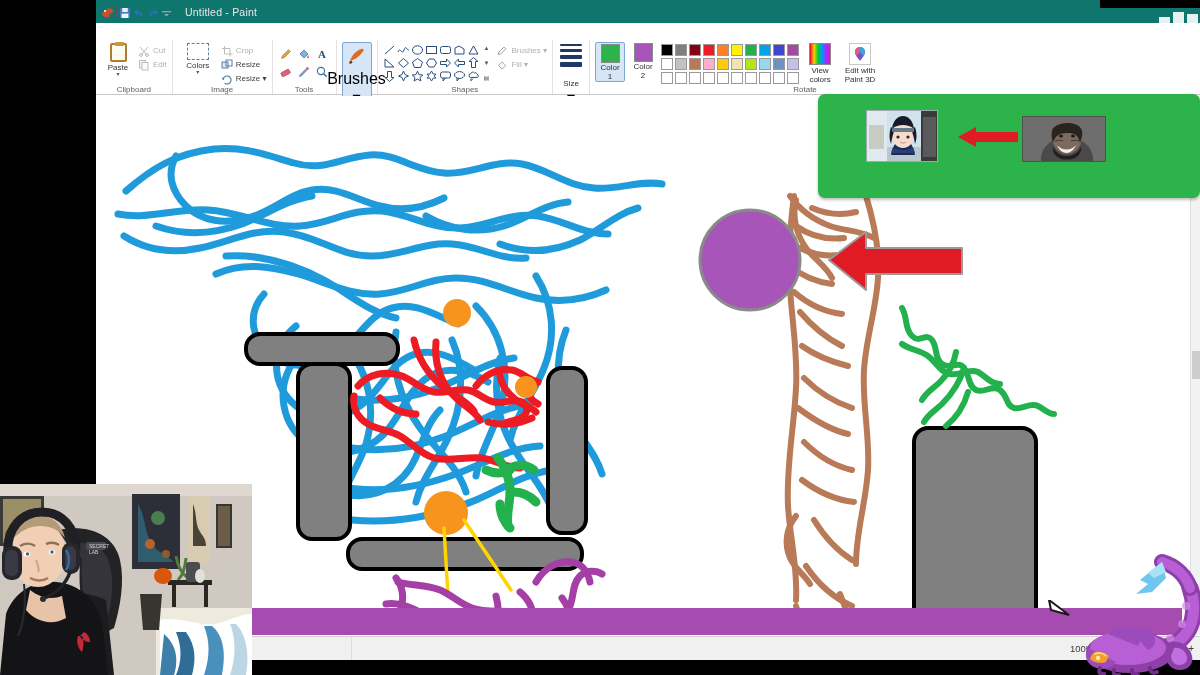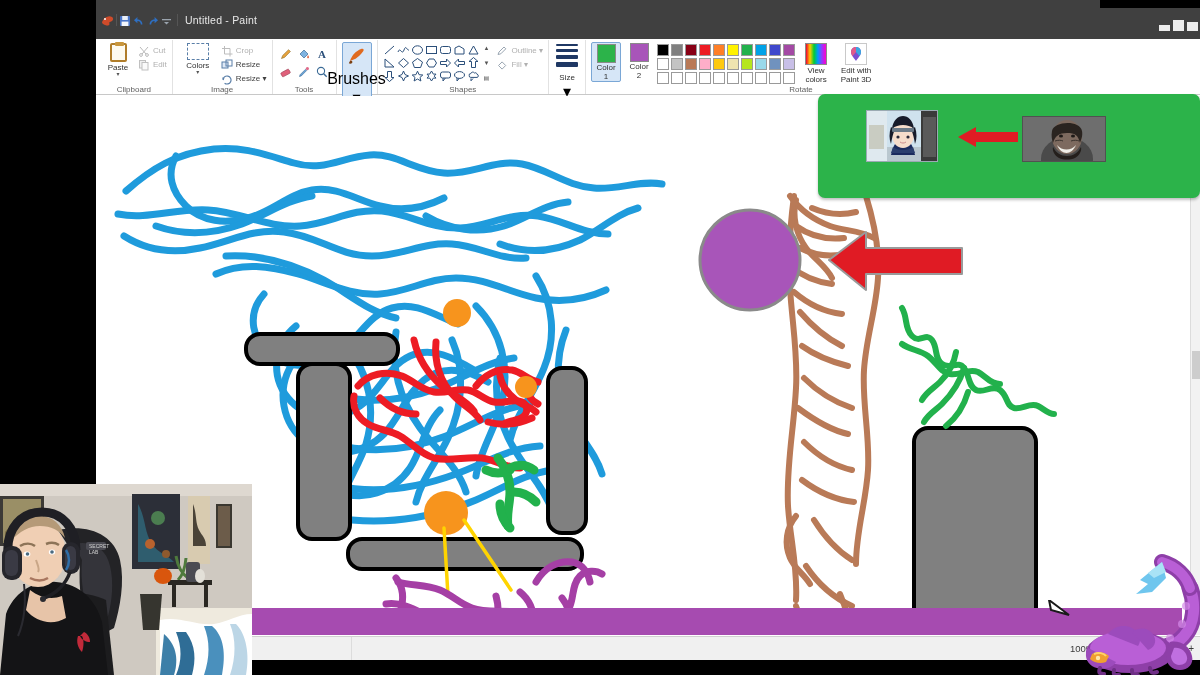--- a/index.html
+++ b/index.html
@@ -15,22 +15,22 @@
   #stream-root { position:absolute; inset:0; background:#000; }
 
   
   #paint-window {
     position:absolute; left:96px; top:0px; width:1104px; height:660px;
     background:#ffffff; overflow:hidden;
   }
 
   
   .titlebar {
-    position:absolute; left:0; top:0; width:1104px; height:39px;
-    background:#404040; color:#ffffff;
+    position:absolute; left:0; top:0; width:1104px; height:23px;
+    background:#0f766e; color:#ffffff;
     display:flex; align-items:center; padding-left:4px; 
   }
   .qa-icon { width:14px; height:14px; display:inline-block; position:relative; }
   .qa-sep { width:1px; height:12px; background:#555; display:inline-block; margin:0 2px;}
   .title-text { font-size:10.5px; color:#e8e8e8; margin-left:5px; letter-spacing:.2px;}
   .winbtns { margin-left:auto; display:flex; align-items:flex-end; height:23px; padding-right:2px; }
   .winbtn { width:11px; height:9px; margin-left:3px; background:#fff; opacity:.9; }
   .winbtn.b2{ height:6px; }
   .winbtn.b3{ height:11px; }
 
@@ -468,21 +468,21 @@
             <span>▼</span>
             <span>▤</span>
           </div>
           <div class="smallcol" style="padding-left:4px">
             <div class="smallbtn dim">
               <span class="ico">
                 <svg width="12" height="12" viewBox="0 0 12 12">
                     <path d="M2 9.5l1-2.5 5-5 1.8 1.8-5 5z" fill="none" stroke="#9aa6b2"></path>
                   </svg>
               </span>
-              <span>Outline ▾</span>
+              <span>Brushes ▾</span>
             </div>
             <div class="smallbtn dim">
               <span class="ico">
                 <svg width="12" height="12" viewBox="0 0 12 12">
                     <path d="M2.5 6.5l3.6-3.6 3.6 3.6-3.6 3.6z" fill="none" stroke="#9aa6b2"></path>
                   </svg>
               </span>
               <span>Fill ▾</span>
             </div>
           </div>
@@ -492,21 +492,21 @@
 
       <div class="rgroup">
         <div class="rgroup-body">
           <div class="sizebtn">
             <div class="size-lines">
               <i style="height:2px"></i>
                 <i style="height:3px"></i>
                 <i style="height:4px"></i>
                 <i style="height:5px"></i>
             </div>
-            <span style="font-size:8px;margin-top:6px;color:#303030">Size</span>
+            <span style="font-size:8px;margin-top:12px;color:#303030">Size</span>
             <span class="caret">▾</span>
           </div>
         </div>
       </div>
 
       <div class="rgroup" style="border-right:none">
         <div class="rgroup-body">
           <div class="colorbox sel">
             <span class="colorchip" id="chip1" style="background: rgb(44, 179, 74);"></span>
             <span>Color</span>

